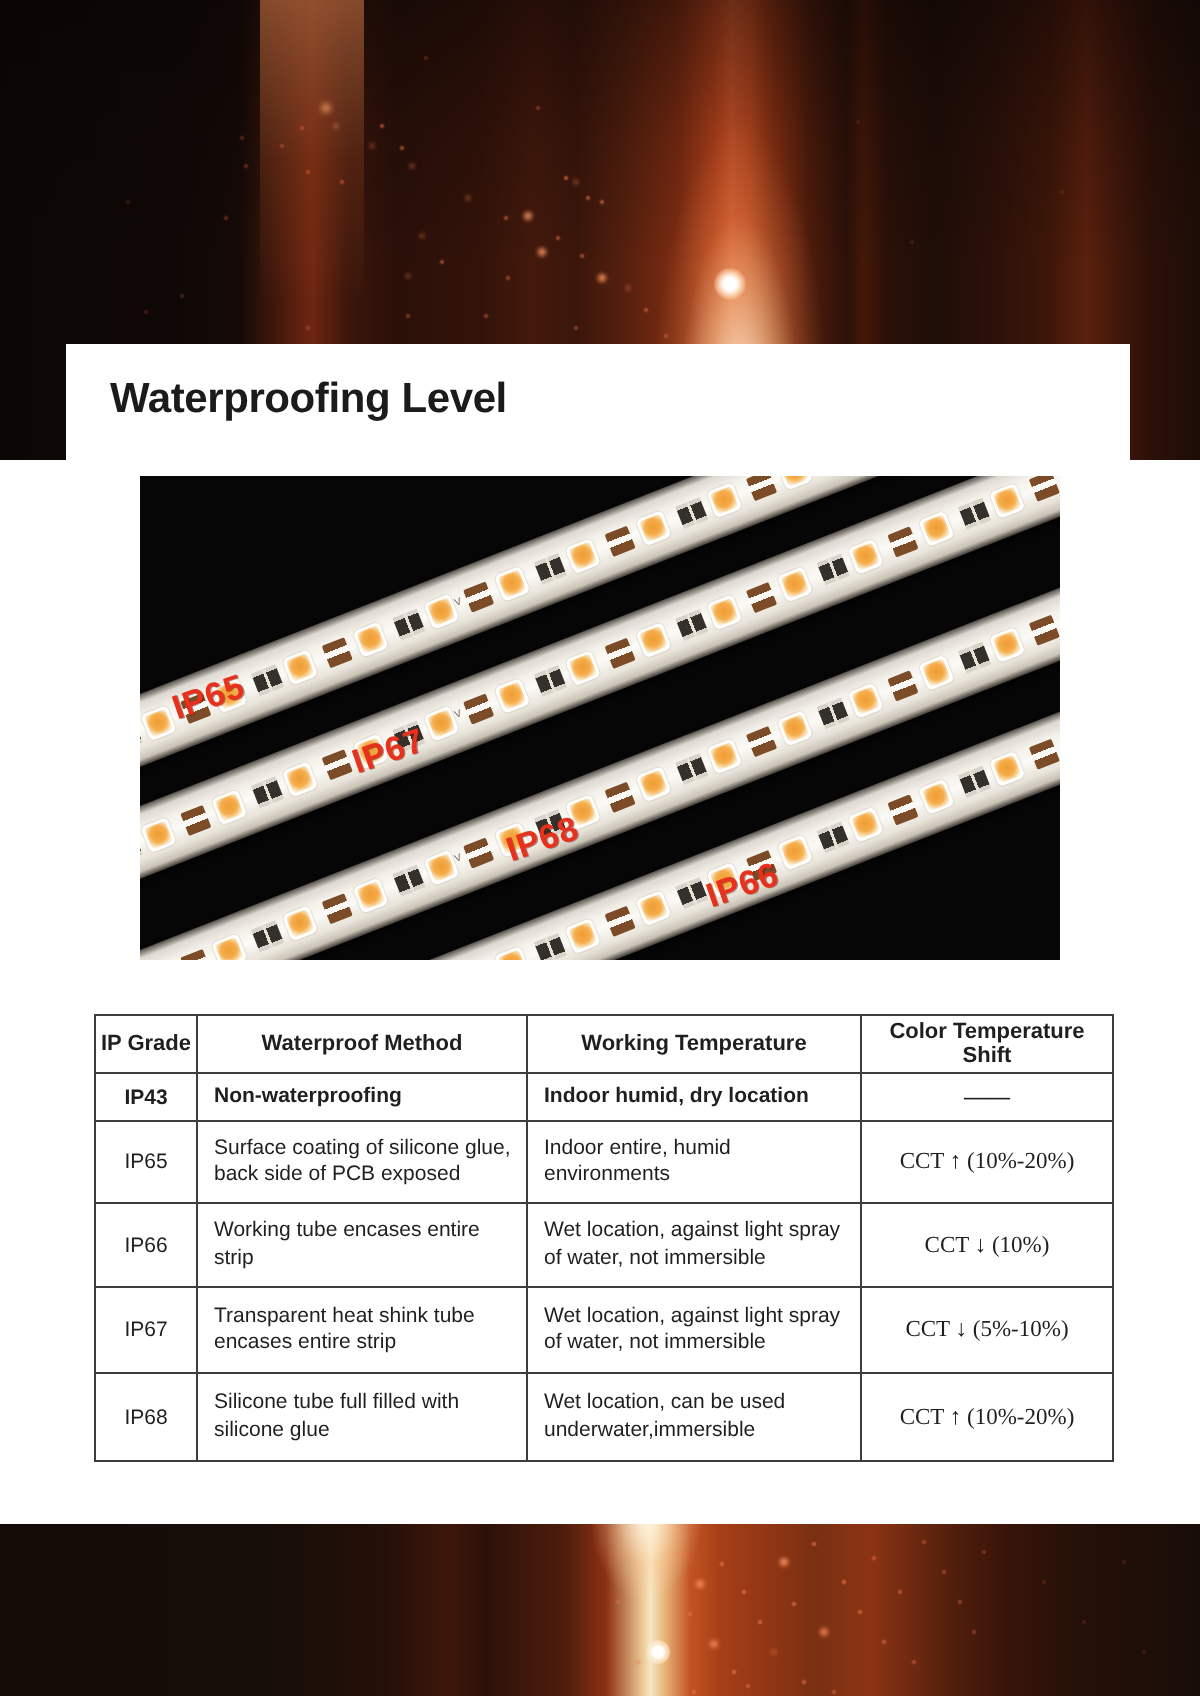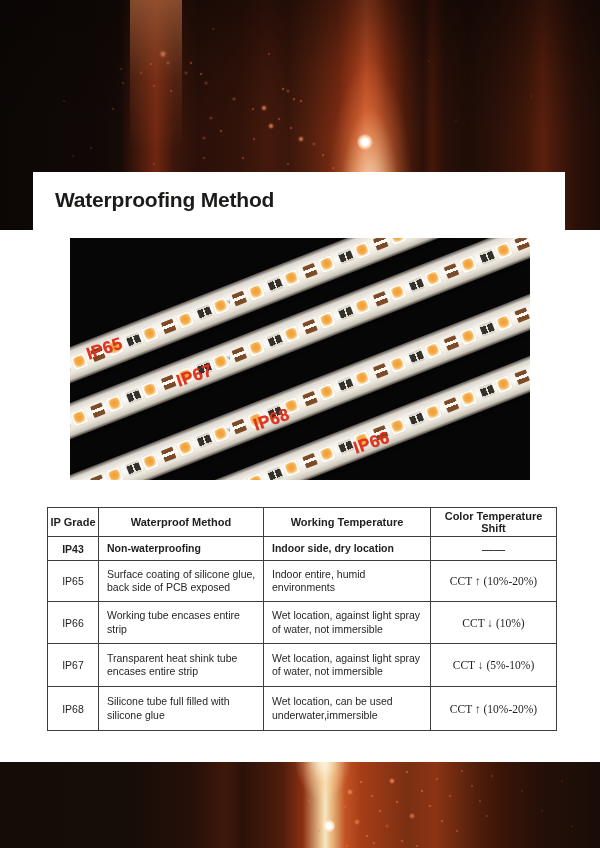--- a/index.html
+++ b/index.html
@@ -150,21 +150,21 @@
   <div class="banner-top"></div>
   <div class="sparkles top"></div>
   <div class="glow-dot top"></div>
 
   <div class="banner-bottom"></div>
   <div class="sparkles bottom"></div>
   <div class="glow-dot bottom"></div>
 
   <div class="card">
 
-    <div class="page-title">Waterproofing Method</div>
+    <div class="page-title">Waterproofing Level</div>
 
     <div class="photo">
       <div class="strip strip-a">
         <span class="marking">DC12V</span>
       <div class="cmp-black" style="left: 29px;"></div>
           <div class="led" style="left: 46px;"></div>
           <div class="cmp-brown" style="left: 67px;"></div>
           <div class="led" style="left: 84px;"></div>
           <div class="cmp-black" style="left: 105px;"></div>
           <div class="led" style="left: 122px;"></div>
@@ -282,21 +282,21 @@
             <th>IP Grade</th>
             <th>Waterproof Method</th>
             <th>Working Temperature</th>
             <th>Color Temperature Shift</th>
           </tr>
         </thead>
         <tbody>
           <tr class="r0">
             <td class="c-grade">IP43</td>
             <td class="c-method">Non-waterproofing</td>
-            <td class="c-env">Indoor side, dry location</td>
+            <td class="c-env">Indoor humid, dry location</td>
             <td class="c-cct">——</td>
           </tr>
           <tr class="r1">
             <td class="c-grade">IP65</td>
             <td class="c-method">Surface coating of silicone glue, back side of PCB exposed</td>
             <td class="c-env">Indoor entire, humid environments</td>
             <td class="c-cct">CCT ↑ (10%-20%)</td>
           </tr>
           <tr class="r2">
             <td class="c-grade">IP66</td>

